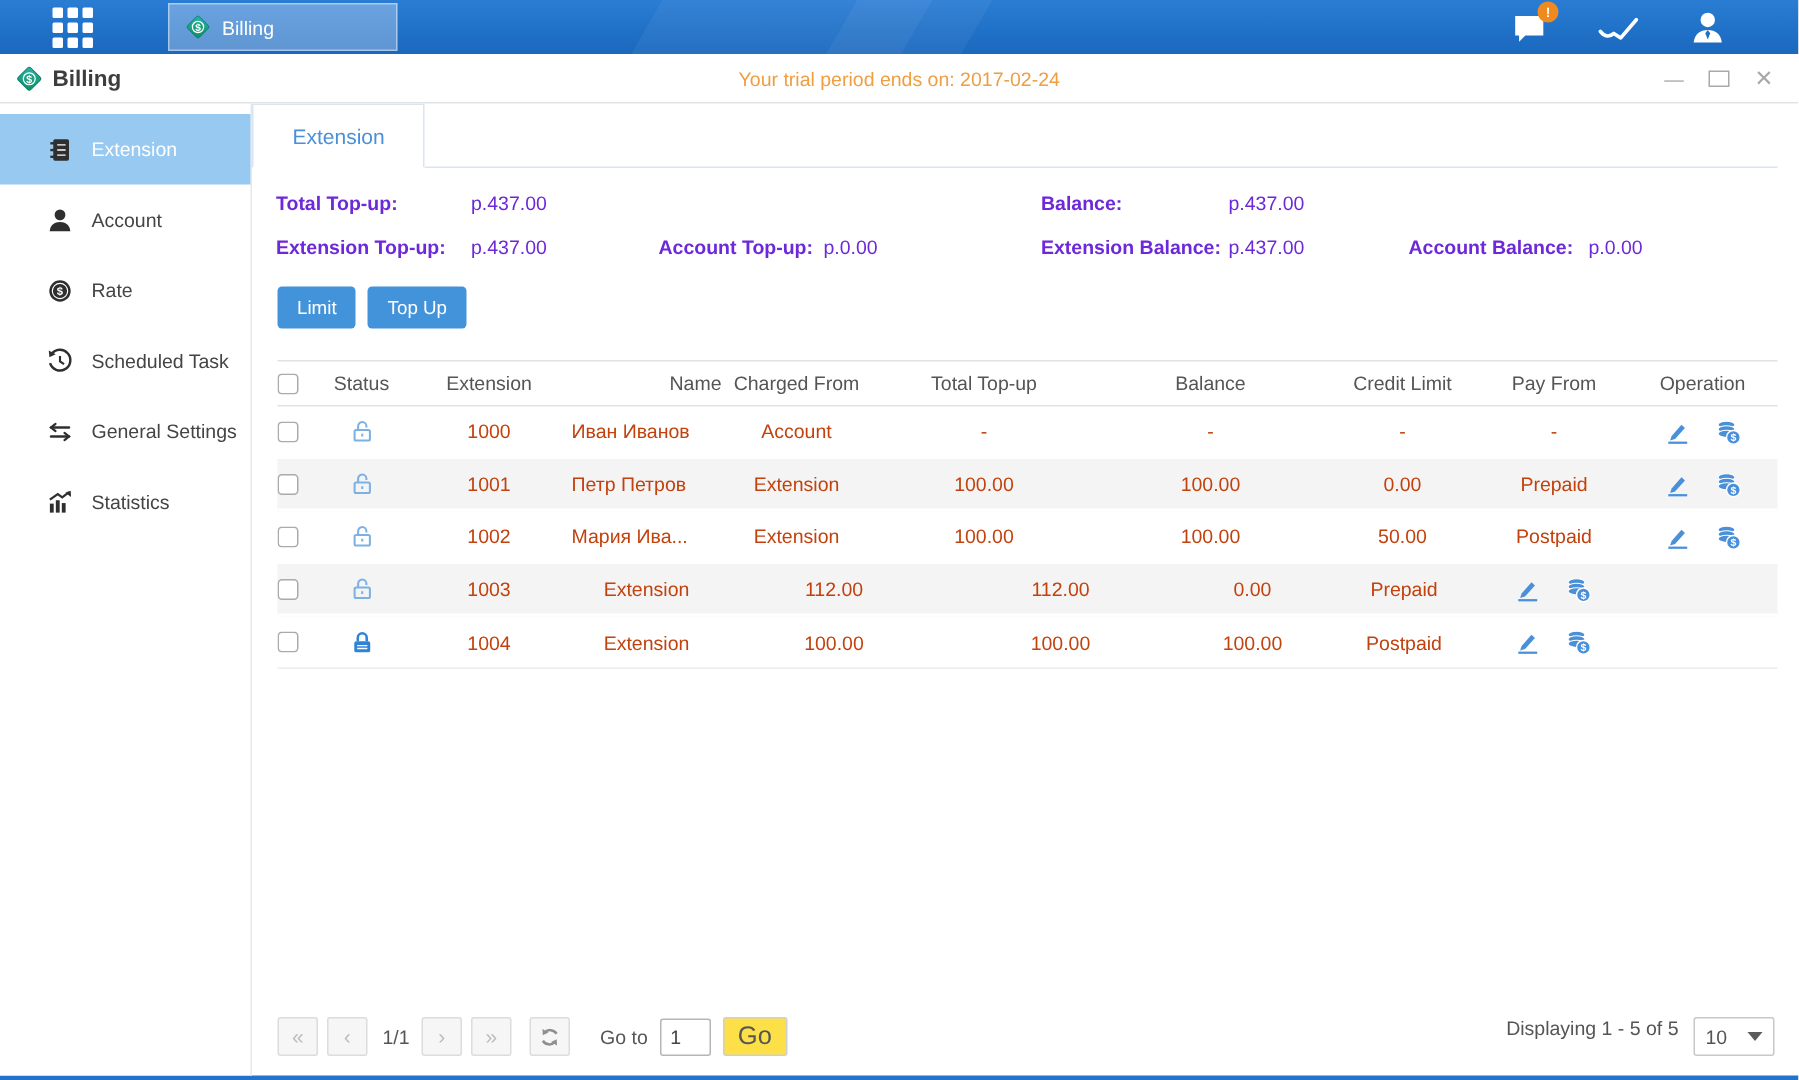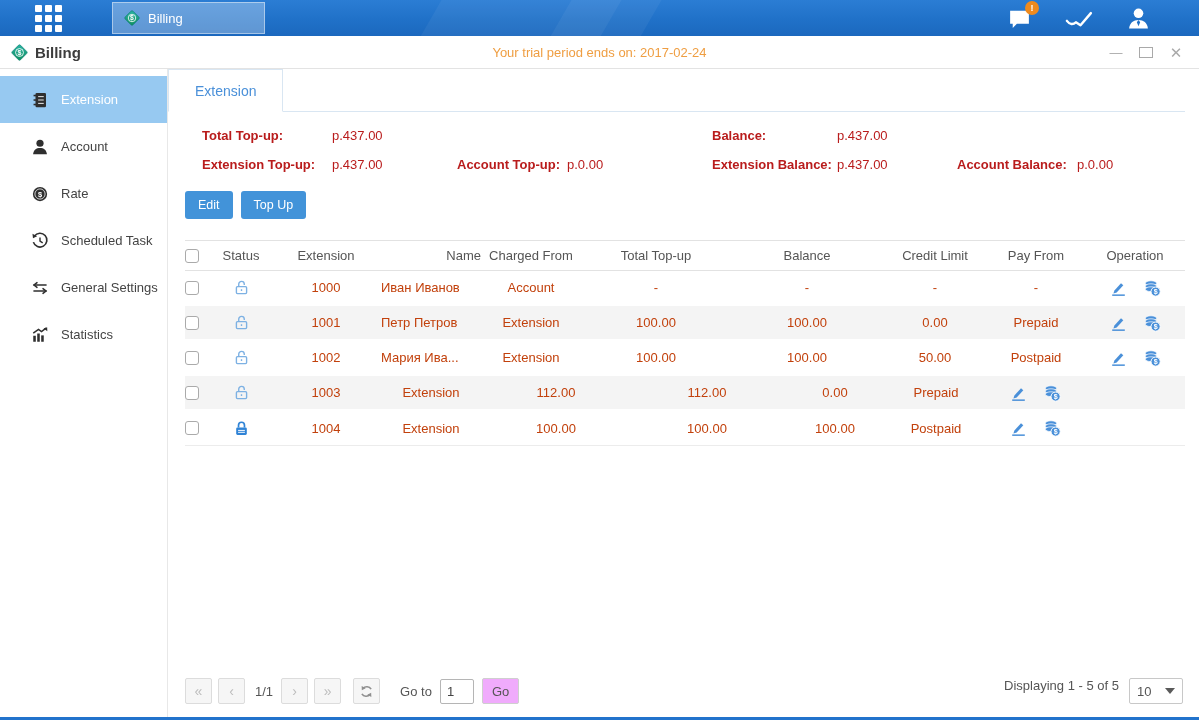--- a/index.html
+++ b/index.html
@@ -33,21 +33,21 @@
   .side-item svg { flex:0 0 auto; }
   .side-item.active { background:#97c9f1; color:#fff; }
 
   .main { flex:1; display:flex; flex-direction:column; padding:0 14px 0 0; min-width:0; }
 
   
   .tabbar { margin-left:0; border-bottom:1px solid #d9e6f2; display:flex; height:43px; flex:0 0 auto; }
   .tab { padding:0 26px; display:flex; align-items:center; font-size:14px; color:#4a90d9; background:#fff; border:1px solid #d9e6f2; border-bottom:1px solid #fff; margin-bottom:-1px; cursor:pointer; }
 
   
-  .summary { margin:16px 0 0 34px; display:grid; grid-template-columns:130px 125px 110px 145px 125px 120px 120px 1fr; grid-row-gap:14px; font-size:13px; color:#b91c1c; }
+  .summary { margin:16px 0 0 16px; display:grid; grid-template-columns:130px 125px 110px 145px 125px 120px 120px 1fr; grid-row-gap:14px; font-size:13px; color:#6d28d9; }
   .summary .lbl { font-weight:bold; }
 
   
   .actions { margin:19px 0 0 17px; display:flex; gap:8px; }
   .btn-blue { background:#4293d9; color:#fff; border:none; font-size:12.5px; padding:7px 13px; border-radius:3px; cursor:pointer; font-family:inherit; }
 
   
   .tablewrap { margin:21px 0 0 17px; flex:0 0 auto; }
   .thead, .trow { display:flex; align-items:center; }
   .thead { height:31px; border-top:1px solid #e2e2e2; border-bottom:1px solid #e2e2e2; font-size:13px; color:#555; }
@@ -64,21 +64,21 @@
   .status-icon.locked .svg-lock { display:block; }
   .op-icon { cursor:pointer; display:flex; }
 
   
   .pager { margin-top:auto; flex:0 0 auto; height:52px; display:flex; align-items:center; padding:0 2px 0 17px; font-size:13px; color:#555; }
   .pg-btn { width:27px; height:26px; background:#f6f6f6; border:1px solid #dcdcdc; border-radius:2px; display:flex; align-items:center; justify-content:center; color:#bdbdbd; font-size:14px; margin-right:6px; cursor:pointer; }
   .pg-ind { margin:0 8px 0 4px; color:#555; }
   .pg-refresh { margin-left:6px; color:#8f8f8f; }
   .goto-lbl { margin:0 8px 0 14px; }
   .goto-input { width:34px; height:25px; border:1px solid #b5b5b5; border-radius:2px; font-size:13px; padding-left:6px; font-family:inherit; color:#444; }
-  .go-btn { margin-left:8px; height:26px; padding:0 9px; background:#f0abfc; border:1px solid #cfcfcf; border-radius:2px; font-size:13px; color:#555; cursor:pointer; font-family:inherit; }
+  .go-btn { margin-left:8px; height:26px; padding:0 9px; background:#fde047; border:1px solid #cfcfcf; border-radius:2px; font-size:17px; color:#555; cursor:pointer; font-family:inherit; }
   .pg-right { margin-left:auto; display:flex; gap:10px; }
   .page-size { width:54px; height:26px; border:1px solid #c8c8c8; border-radius:2px; background:#fff; display:flex; align-items:center; padding:0 7px; justify-content:space-between; cursor:pointer; }
   .page-size .tri { width:0; height:0; border-left:5px solid transparent; border-right:5px solid transparent; border-top:6px solid #5a5a5a; }
 </style>
 </head>
 <body>
 
 <svg width="0" height="0" style="position:absolute">
   <defs>
     <linearGradient id="dgrad" x1="0" y1="0" x2="1" y2="1">
@@ -231,21 +231,21 @@
         <span>p.437.00</span>
         <span class="lbl">Account Top-up:</span>
         <span>p.0.00</span>
         <span class="lbl">Extension Balance:</span>
         <span>p.437.00</span>
         <span class="lbl">Account Balance:</span>
         <span>p.0.00</span>
       </div>
 
       <div class="actions">
-        <button class="btn-blue">Edit</button>
+        <button class="btn-blue">Limit</button>
         <button class="btn-blue">Top Up</button>
       </div>
 
       <div class="tablewrap">
         <div class="thead">
           <div class="cell c-check">
               <div class="checkbox"></div>
             </div>
           <div class="cell c-status">Status</div>
           <div class="cell c-ext">Extension</div>

